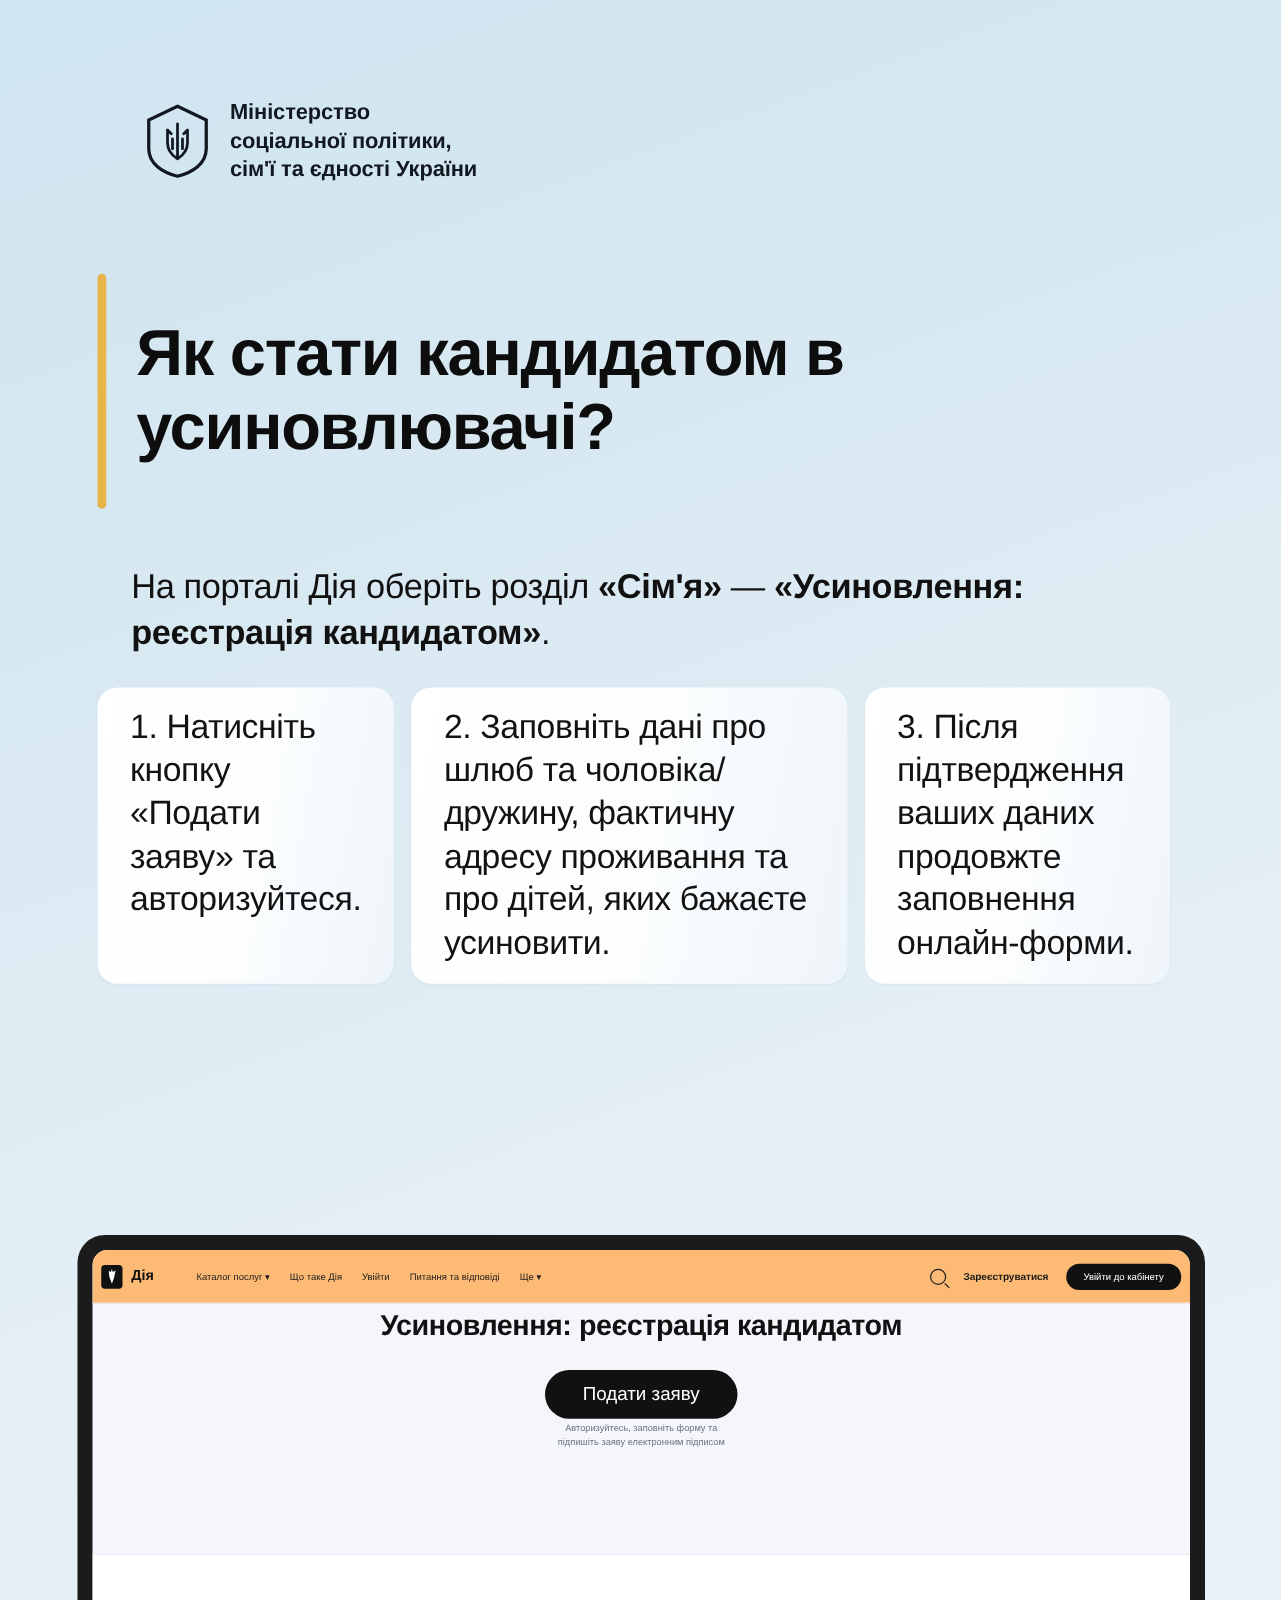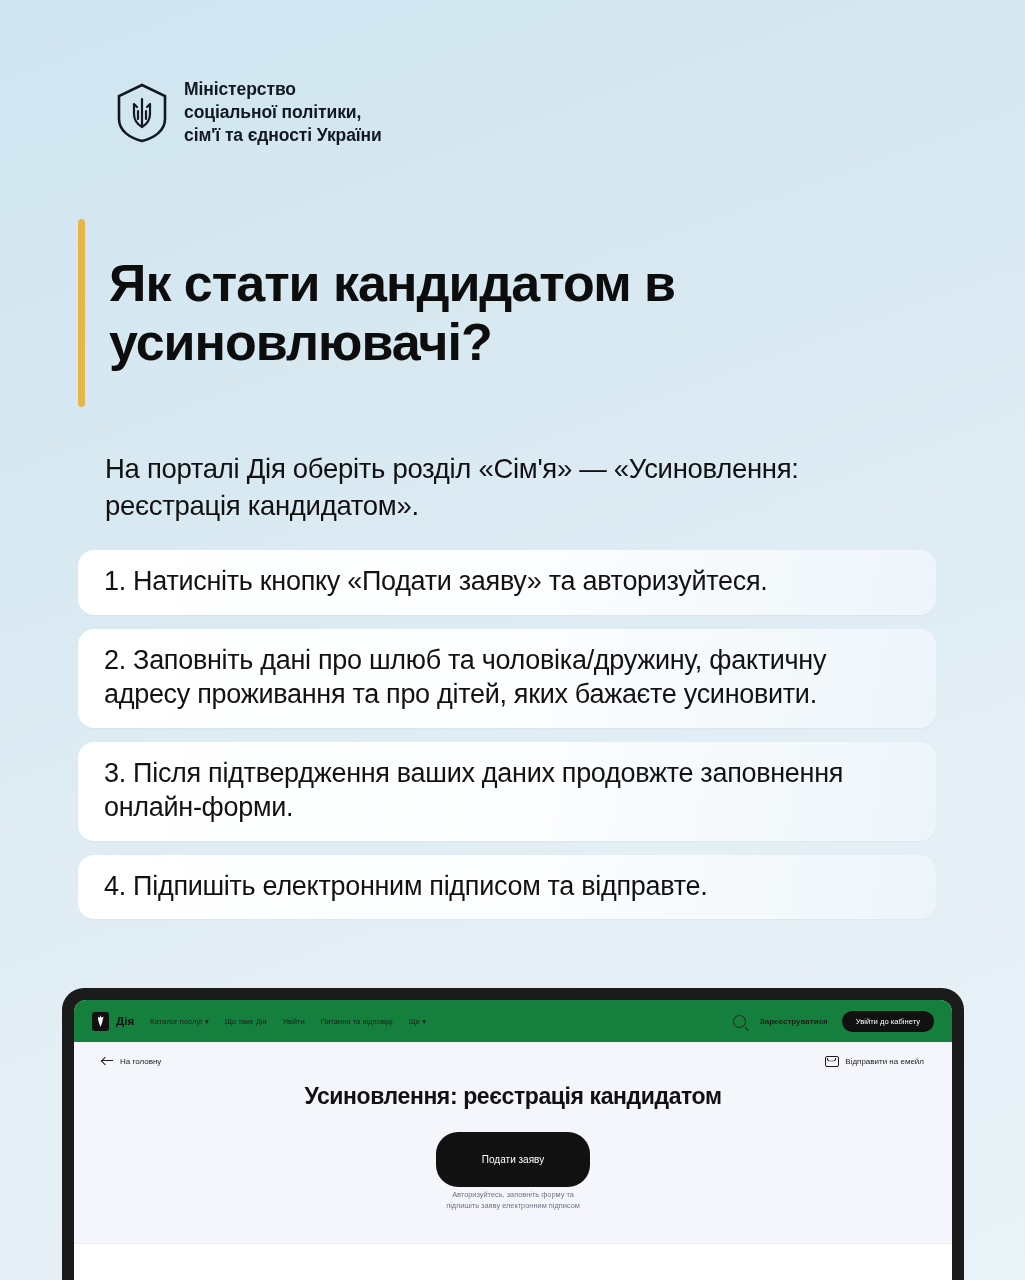--- a/index.html
+++ b/index.html
@@ -61,28 +61,28 @@
 
   
   .intro {
     margin: 44px 0 0 105px;
     max-width: 800px;
     font-size: 27.5px;
     line-height: 1.32;
     color: #111;
     letter-spacing: -0.3px;
   }
-  .intro b { font-weight: normal; text-align: right; }
+  .intro b { font-weight: bold; text-align: right; }
 
   
   .steps {
     margin: 26px 0 0 78px;
     width: 858px;
     display: flex;
-    flex-direction: column;
+    flex-direction: row;
     gap: 14px;
   }
   .step-card {
     background: linear-gradient(100deg, #ffffff 0%, #fbfdfe 55%, #eef5fa 100%);
     border-radius: 16px;
     padding: 14px 26px 16px 26px;
     font-size: 27px;
     line-height: 1.28;
     letter-spacing: -0.3px;
     color: #121212;
@@ -104,25 +104,25 @@
   .screen {
     width: 100%;
     height: 100%;
     background: #f4f6fb;
     border-radius: 12px 12px 0 0;
     overflow: hidden;
     position: relative;
   }
   .site-nav {
     height: 42px;
-    background: #15803d;
-    display: flex;
-    align-items: center;
-    padding: 0 18px;
-    gap: 16px;
+    background: #fdba74;
+    display: flex;
+    align-items: center;
+    padding: 0 7px;
+    gap: 34px;
     border-bottom: 1px solid #eceef3;
   }
   .brand {
     display: flex;
     align-items: center;
     gap: 7px;
     flex: 0 0 auto;
   }
   .brand-mark {
     width: 17px;
@@ -262,22 +262,22 @@
     font-weight: bold;
     color: #111;
     margin-top: 4px;
     letter-spacing: -0.4px;
   }
   .apply-btn {
     display: block;
     margin: 22px auto 0 auto;
     background: #111;
     color: #fff;
-    font-size: 10px;
-    padding: 22px 0;
+    font-size: 15px;
+    padding: 11px 0;
     width: 154px;
     text-align: center;
     border-radius: 22px;
   }
   .apply-note {
     text-align: center;
     margin-top: 2px;
     font-size: 7.4px;
     line-height: 1.5;
     color: #6d7482;
@@ -311,21 +311,20 @@
 </div>
 
 <p class="intro">
   <span>На порталі Дія оберіть розділ </span><b>«Сім'я»</b><span> — </span><b>«Усиновлення: реєстрація кандидатом»</b><span>.</span>
 </p>
 
 <div class="steps">
   <div class="step-card">1. Натисніть кнопку «Подати заяву» та авторизуйтеся.</div>
   <div class="step-card">2. Заповніть дані про шлюб та чоловіка/дружину, фактичну адресу проживання та про дітей, яких бажаєте усиновити.</div>
   <div class="step-card">3. Після підтвердження ваших даних продовжте заповнення онлайн-форми.</div>
-  <div class="step-card">4. Підпишіть електронним підписом та відправте.</div>
 </div>
 
 <div class="device">
   <div class="screen">
 
     <div class="site-nav">
       <div class="brand">
         <div class="brand-mark"></div>
         <div class="brand-name">Дія</div>
       </div>
@@ -336,30 +335,20 @@
         <div class="nav-link">Питання та відповіді</div>
         <div class="nav-link">Ще ▾</div>
       </div>
       <div class="nav-right">
         <div class="search-icon"></div>
         <div class="register-link">Зареєструватися</div>
         <div class="login-btn">Увійти до кабінету</div>
       </div>
     </div>
 
-    <div class="subbar">
-      <div class="back-link">
-        <span class="arrow-left"></span>
-        <span>На головну</span>
-      </div>
-      <div class="email-link">
-        <span class="mail-icon"></span>
-        <span>Відправити на емейл</span>
-      </div>
-    </div>
 
     <div class="page-title">Усиновлення: реєстрація кандидатом</div>
     <div class="apply-btn">Подати заяву</div>
     <div class="apply-note">Авторизуйтесь, заповніть форму та
 підпишіть заяву електронним підписом</div>
 
     <div class="screen-bottom"></div>
   </div>
 </div>
 

